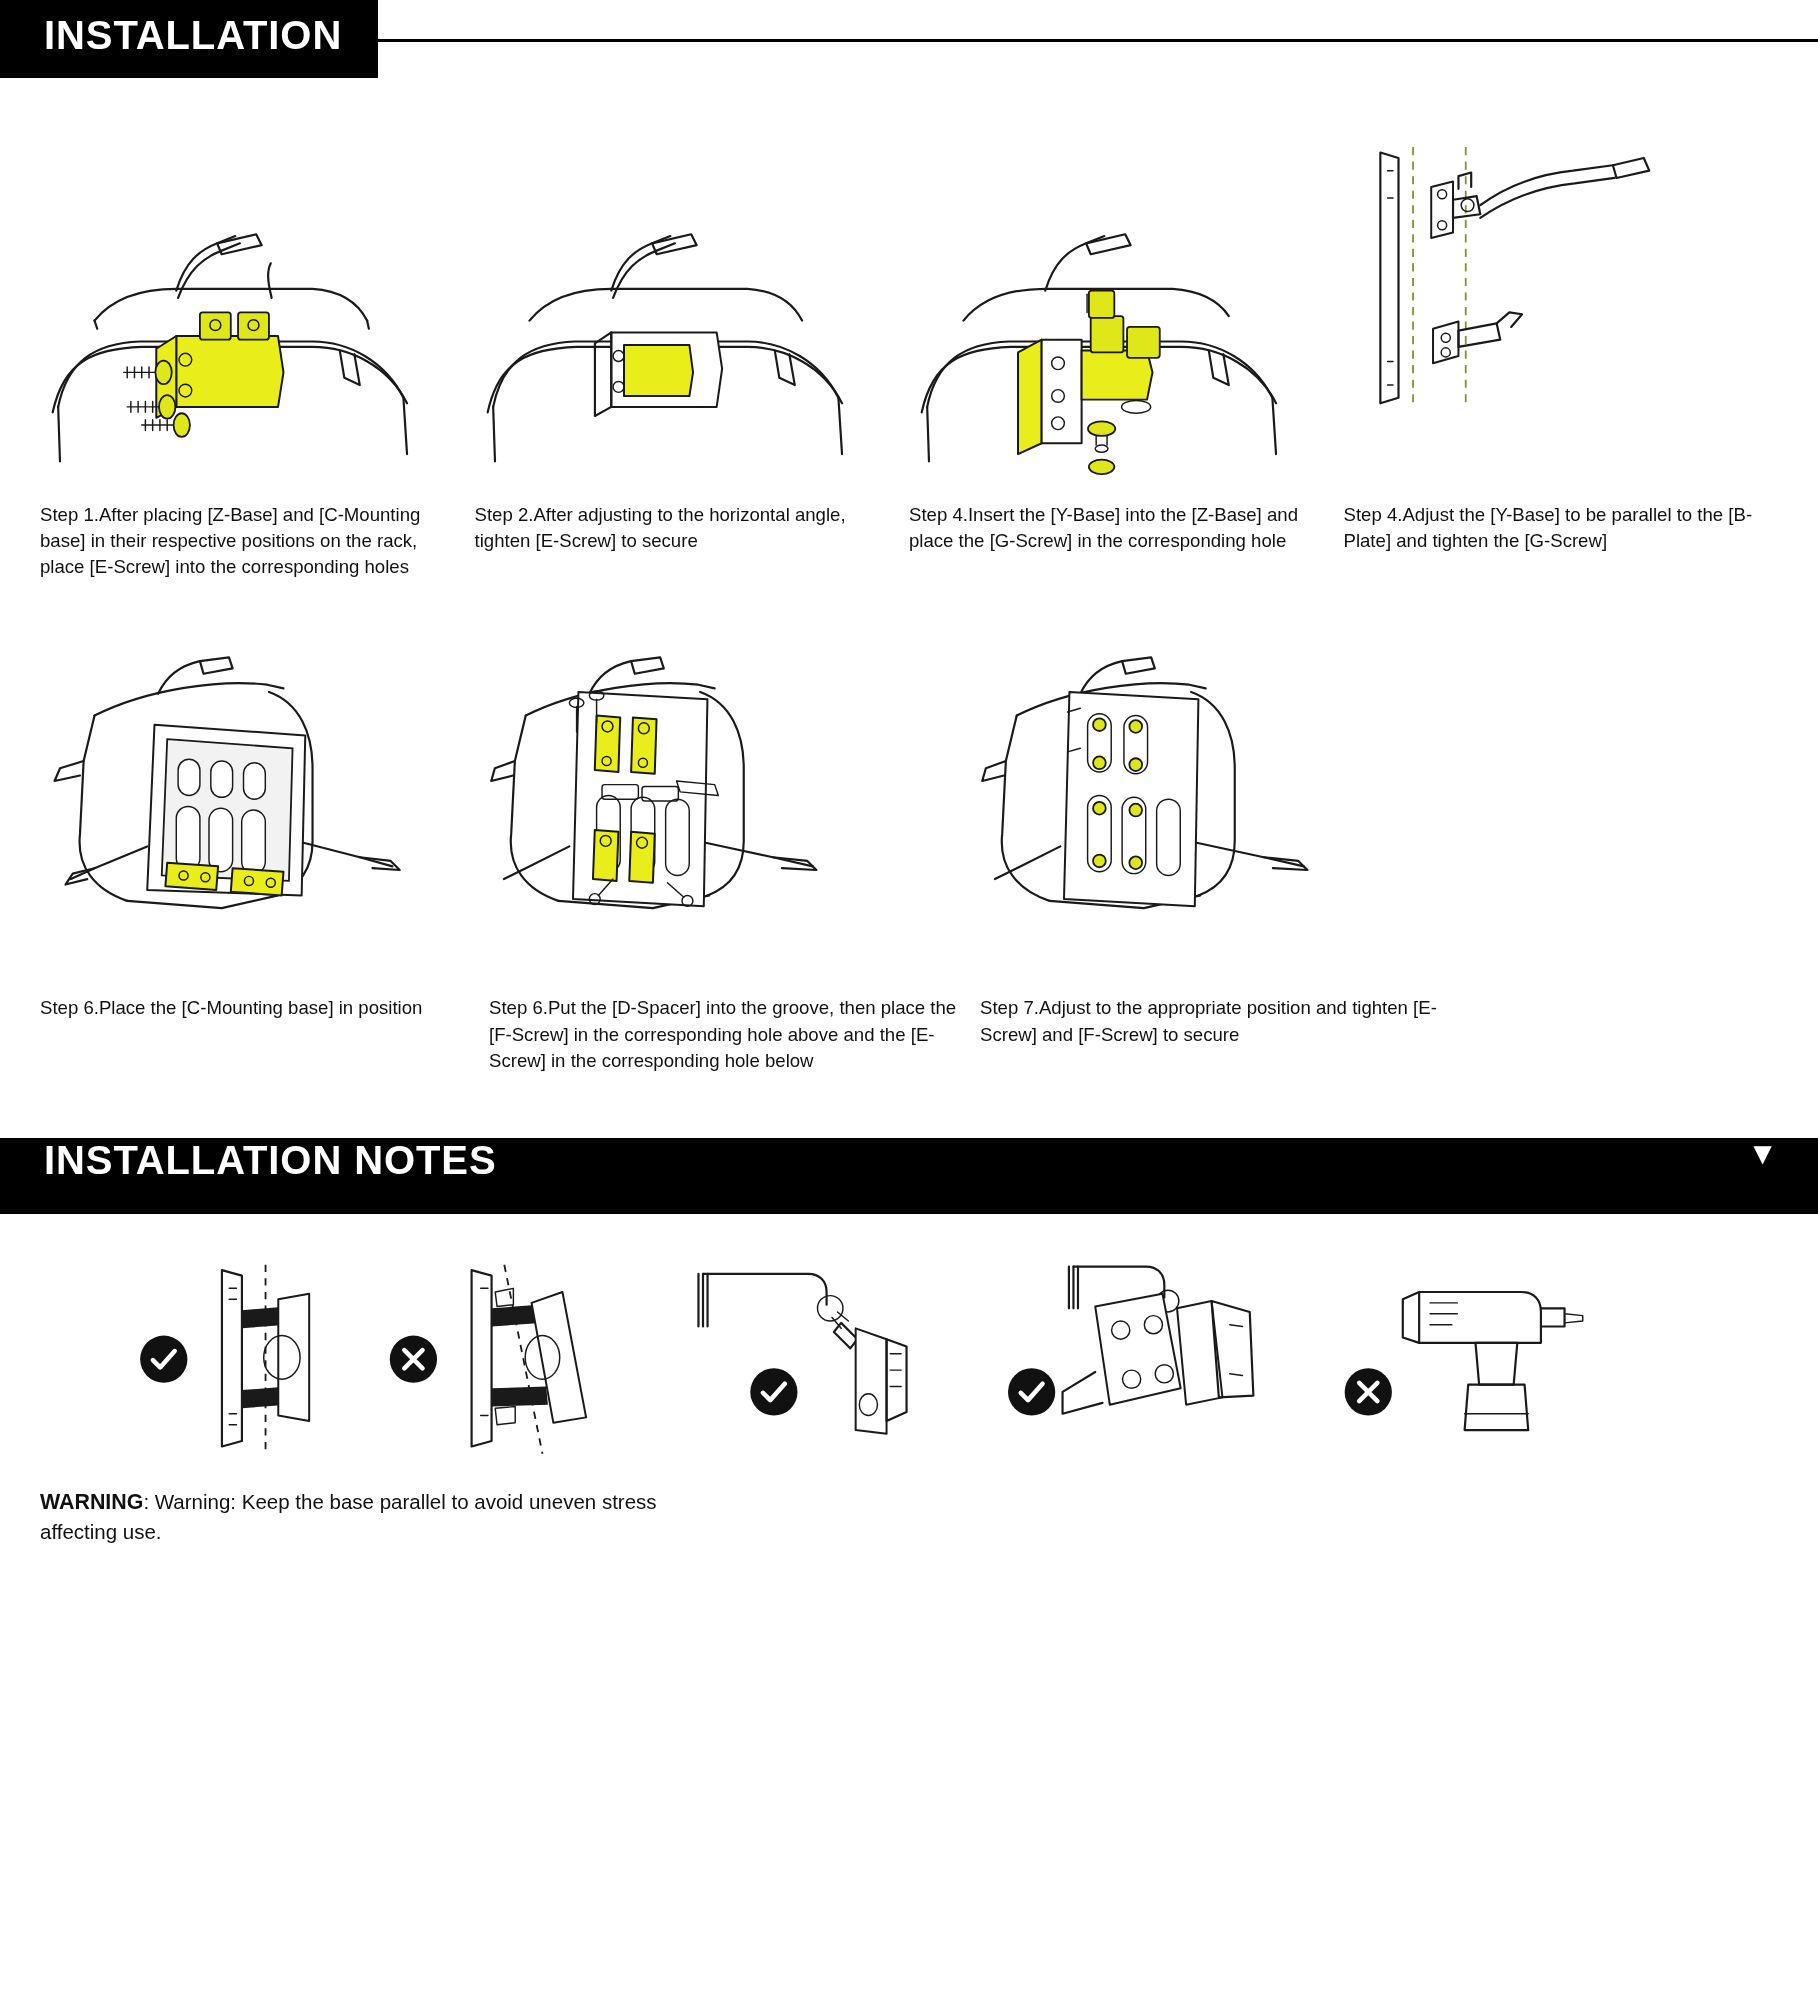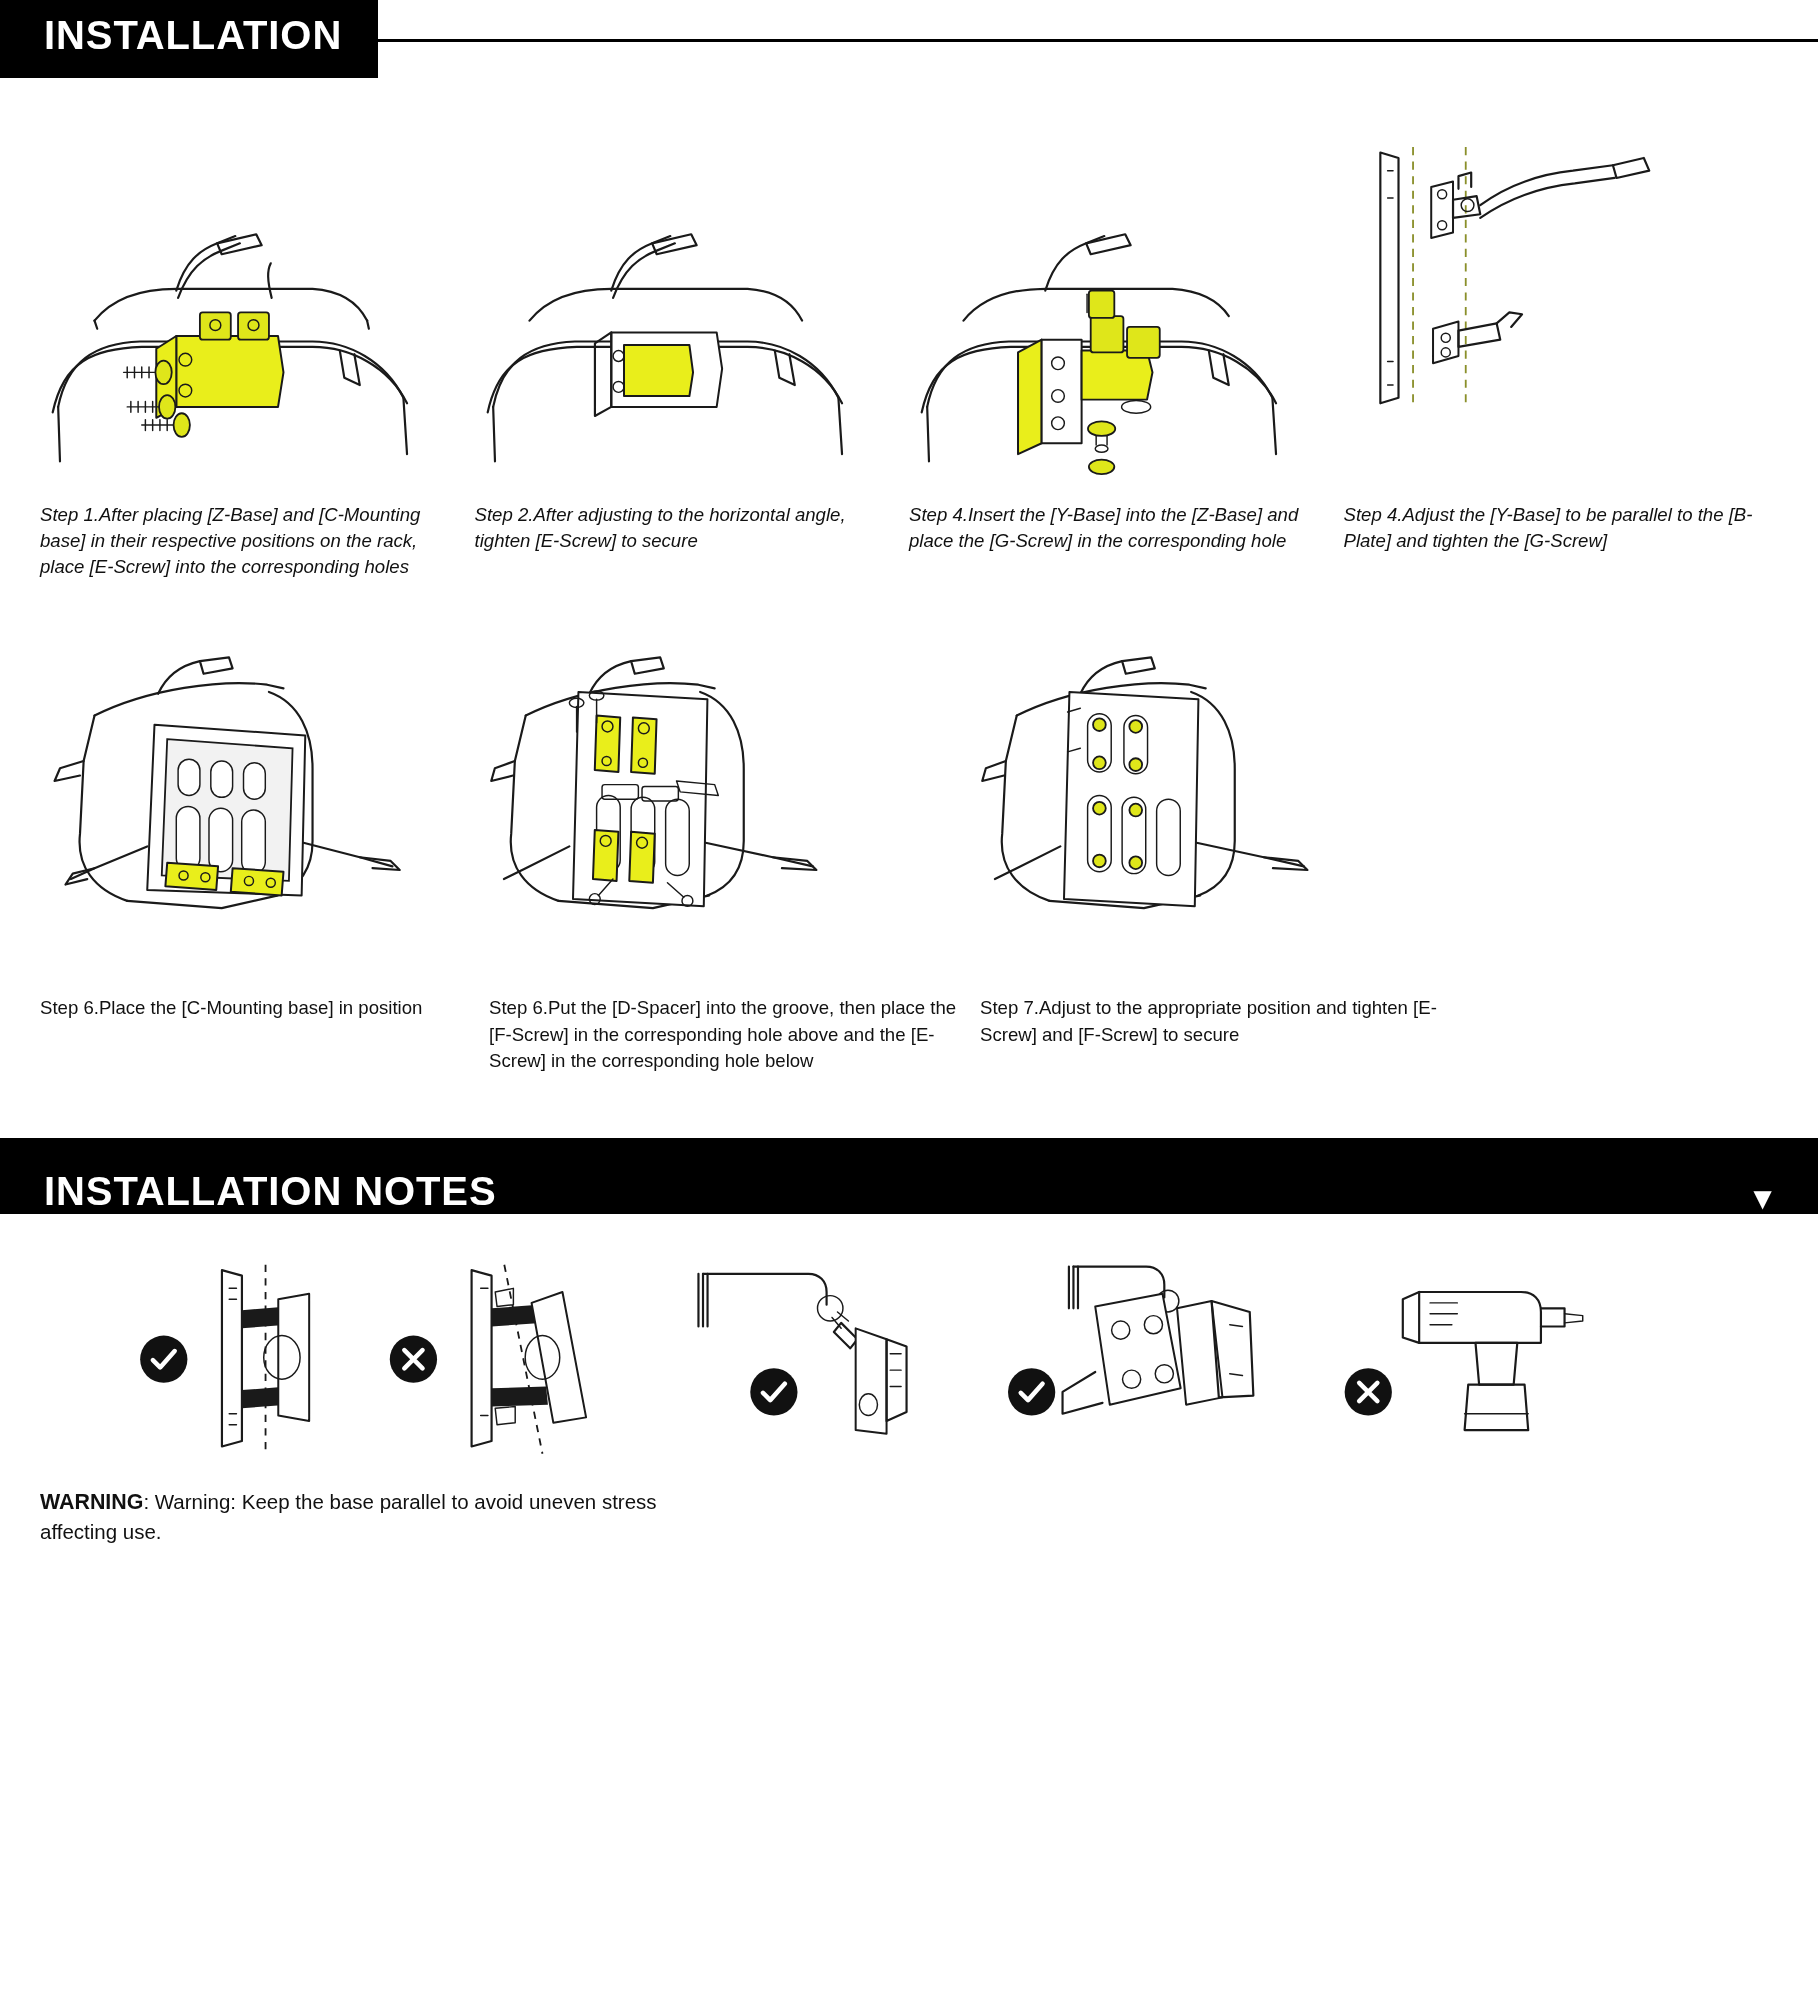--- a/index.html
+++ b/index.html
@@ -43,21 +43,21 @@
     position: absolute;
     left: 0; right: 0;
     top: 50%;
     height: 2.7px;
     background: #000;
   }
 
   
   .section-bar.full {
     background: #000;
-    align-items: flex-end;
+    align-items: flex-start;
     justify-content: space-between;
     padding: 0 40px 0 44px;
     height: 76px;
   }
   .section-bar.full .bar-title {
     color:#fff;
     font-size: 40px;
     font-weight: bold;
     letter-spacing: 0.9px;
   }
@@ -80,21 +80,21 @@
   }
   .step-figure svg { display:block; }
   .step-caption {
     font-size: 18.6px;
     line-height: 1.42;
     color: #111;
     white-space: pre-line;
   }
 
   .row1 { margin-top: 56px; }
-  .row1 .step { width: 449px; font-style: italic; }
+  .row1 .step { width: 449px; }
   .row1 .step-caption { padding-right: 20px; margin-top: 12.7px; }
 
   .row2 { margin-top: 71px; }
   .row2 .step { width: 449px; }
   .row2 .step-caption { padding-right: 20px; margin-top: 16.4px; }
   .row2 .step.wide { width: 491px; }
 
   
   .notes-wrap { padding: 0 40px; }
   .notes-figs {

